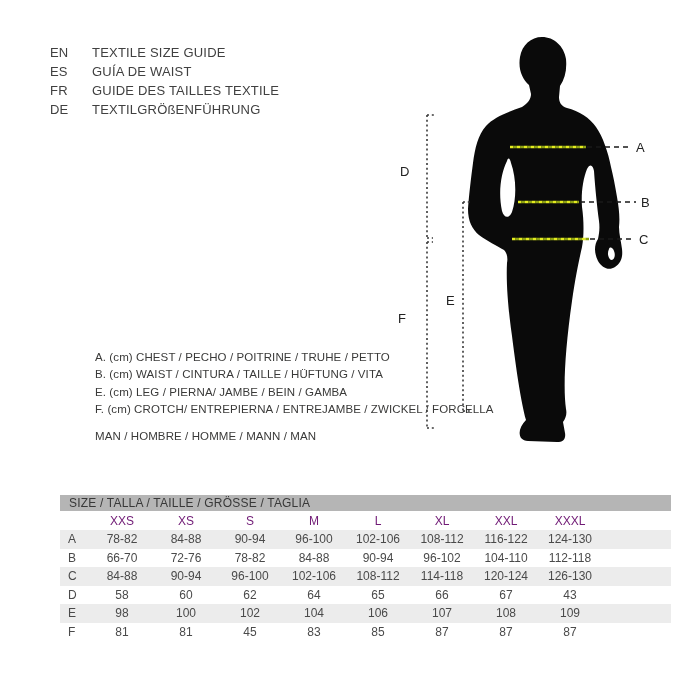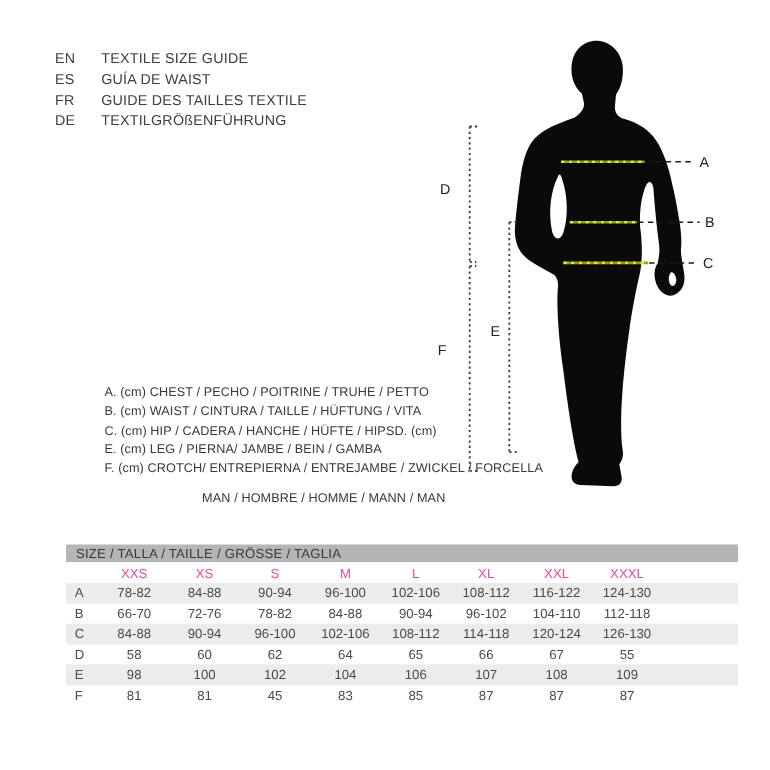--- a/index.html
+++ b/index.html
@@ -10,28 +10,28 @@
   .lang-list{position:absolute;left:50px;top:43px;font-size:13px;color:#404040;letter-spacing:.2px;}
   .lang-row{display:flex;height:19px;align-items:center;}
   .lang-row .code{width:42px;}
 
   
   .figure{position:absolute;left:390px;top:20px;width:310px;height:440px;}
 
   
   .legend{position:absolute;left:51px;top:349px;font-size:11.5px;color:#3a3a39;letter-spacing:.1px;margin-left:44px;}
   .legend-line{height:17.3px;line-height:17.3px;white-space:nowrap;}
-  .legend-footer{margin-top:9.5px;height:17.3px;line-height:17.3px;white-space:nowrap;text-align:center;}
+  .legend-footer{margin-top:9.5px;height:17.3px;line-height:17.3px;white-space:nowrap;}
 
   
   .size-table{position:absolute;left:60px;top:495px;width:611px;font-size:12px;color:#4a4a4a;}
   .table-title{height:16px;line-height:16px;background:#b5b5b5;color:#383838;
                padding-left:9px;font-size:12px;letter-spacing:.2px;}
   .t-row{display:grid;grid-template-columns:30px repeat(8,64px) 1fr;height:18.5px;align-items:center;}
-  .t-row.head{height:19px;color:#ec4899;}
+  .t-row.head{height:19px;color:#701a75;}
   .t-row .c{text-align:center;}
   .t-row .rl{padding-left:8px;text-align:left;}
   .t-row.striped{background:#ececec;}
 </style>
 </head>
 <body>
 
 <div class="page">
 
   <div class="lang-list">
@@ -110,21 +110,20 @@
         <text x="10" y="156">D</text>
         <text x="56" y="285">E</text>
         <text x="8" y="303">F</text>
       </g>
     </svg>
   </div>
 
   <div class="legend">
     <div class="legend-line">A. (cm) CHEST / PECHO / POITRINE / TRUHE / PETTO</div>
     <div class="legend-line">B. (cm) WAIST / CINTURA / TAILLE / HÜFTUNG / VITA</div>
-    <div class="legend-line">C. (cm) HIP / CADERA / HANCHE / HÜFTE / HIPSD. (cm)</div>
     <div class="legend-line">E. (cm) LEG / PIERNA/ JAMBE / BEIN / GAMBA</div>
     <div class="legend-line">F. (cm) CROTCH/ ENTREPIERNA / ENTREJAMBE / ZWICKEL / FORCELLA</div>
     <div class="legend-footer">MAN / HOMBRE / HOMME / MANN / MAN</div>
   </div>
 
   <div class="size-table">
     <div class="table-title">SIZE / TALLA / TAILLE / GRÖSSE / TAGLIA</div>
 
     <div class="t-row head">
       <div class="rl"></div>
@@ -180,21 +179,21 @@
 
     <div class="t-row">
       <div class="rl">D</div>
       <div class="c">58</div>
       <div class="c">60</div>
       <div class="c">62</div>
       <div class="c">64</div>
       <div class="c">65</div>
       <div class="c">66</div>
       <div class="c">67</div>
-      <div class="c">55</div>
+      <div class="c">43</div>
       <div></div>
     </div>
 
     <div class="t-row striped">
       <div class="rl">E</div>
       <div class="c">98</div>
       <div class="c">100</div>
       <div class="c">102</div>
       <div class="c">104</div>
       <div class="c">106</div>

